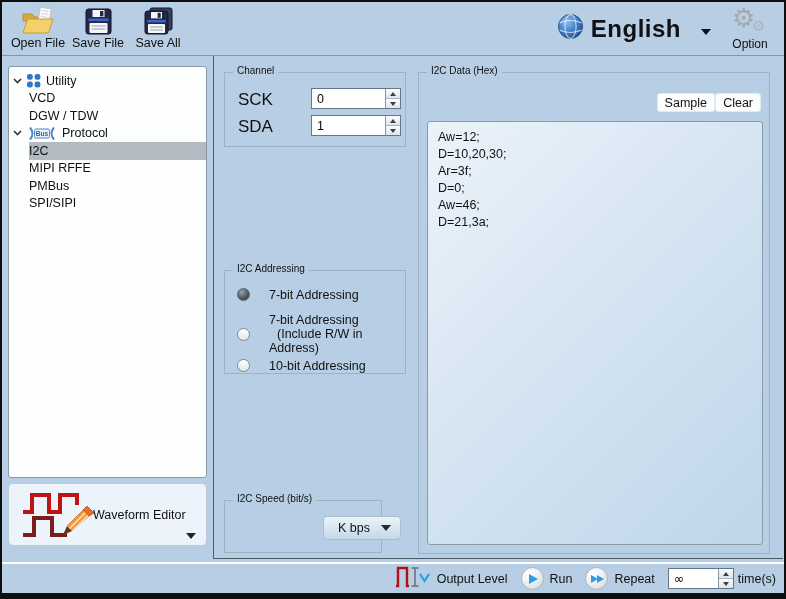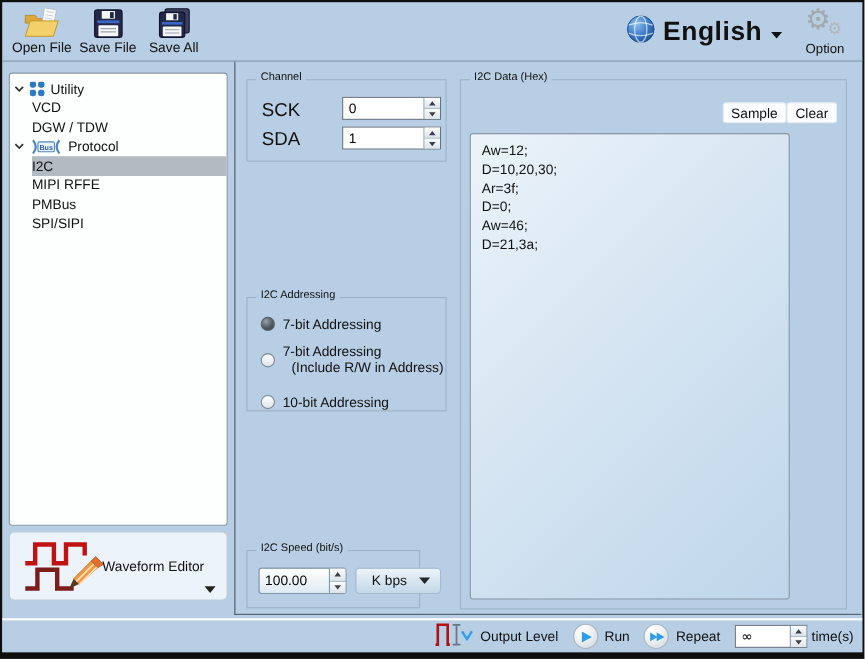--- a/index.html
+++ b/index.html
@@ -10,21 +10,21 @@
     background:#0e0e0e; padding:2px 2px 6px 2px;
   }
   .app { position:relative; width:782px; height:591px; background:#b7cee4; overflow:hidden; }
 
   
   .toolbar { position:absolute; left:0; top:0; right:0; height:54px; border-bottom:1px solid #8096a9; display:flex; align-items:flex-start; }
   .tb-btn { margin-top:3px; width:60px; display:flex; flex-direction:column; align-items:center; gap:1px; font-size:12.5px; cursor:default; }
   .tb-btn:first-child { margin-left:6px; }
   .tb-icon { height:30px; display:flex; align-items:flex-end; justify-content:center; }
   .tb-right { margin-left:auto; display:flex; align-items:center; padding-right:8px; gap:7px; height:100%; }
-  .lang-wrap { display:flex; align-items:center; gap:8px; }
+  .lang-wrap { display:flex; align-items:center; gap:20px; }
   .lang-label { font-size:24px; font-weight:bold; letter-spacing:0.5px; }
   .lang-caret { width:0; height:0; border-left:5px solid transparent; border-right:5px solid transparent; border-top:6px solid #111; align-self:flex-end; margin-bottom:8px; }
   .option-wrap { display:flex; flex-direction:column; align-items:center; width:52px; margin-left:6px; }
   .gears { position:relative; width:40px; height:32px; color:#a3a9af; font-family:"DejaVu Sans", sans-serif; }
   .gear-big { position:absolute; left:2px; top:-4px; font-size:26px; }
   .gear-small { position:absolute; left:22px; top:10px; font-size:15px; color:#b0b5ba; }
   .option-label { font-size:12px; margin-top:-2px; }
 
   
   .tree { position:absolute; left:6px; top:64px; width:199px; height:412px; background:#fdfefe; border:1px solid #8a9aa8; border-radius:3px; padding-top:5px; }
@@ -57,35 +57,35 @@
   .spin input { flex:1; min-width:0; border:none; outline:none; background:transparent; font:12.5px "Liberation Sans", sans-serif; padding-left:5px; }
   .spin-btns { width:15px; display:flex; flex-direction:column; border-left:1px solid #8497a6; }
   .spin-btns .sb { flex:1; display:flex; align-items:center; justify-content:center; background:linear-gradient(#fbfcfd,#dde5ec); cursor:default; }
   .spin-btns .sb + .sb { border-top:1px solid #aab8c4; }
   .arr-up   { width:0; height:0; border-left:3px solid transparent; border-right:3px solid transparent; border-bottom:4px solid #3a4045; }
   .arr-down { width:0; height:0; border-left:3px solid transparent; border-right:3px solid transparent; border-top:4px solid #3a4045; }
 
   .spin.rounded { border-radius:3px; background:linear-gradient(#ffffff,#dfeaf3); border-color:#8196a7; }
 
   
-  .opt { position:absolute; display:flex; align-items:flex-start; gap:7px; font-size:12.5px; }
+  .opt { position:absolute; display:flex; align-items:flex-start; gap:19px; font-size:12.5px; }
   .radio { width:13px; height:13px; border-radius:50%; border:1px solid #7d8a96; background:linear-gradient(#ffffff,#dee5ea); flex:0 0 auto; }
   .radio.on { background:radial-gradient(circle at 34% 28%, #99a2a9 0%, #515a62 55%, #363e45 100%); border-color:#59626a; }
 
   
   .dropdown { position:absolute; display:flex; align-items:center; border-radius:4px; background:linear-gradient(#ecf4fa,#c3d8e9); border:1px solid #a7bdcf; font-size:12.5px; cursor:default; }
   .dropdown .dd-label { flex:1; text-align:center; padding-left:3px; }
   .dd-caret { width:0; height:0; border-left:5px solid transparent; border-right:5px solid transparent; border-top:6px solid #23282d; margin-right:9px; }
 
   
   .mini-btn { position:absolute; top:20px; height:19px; padding:0 7px; display:flex; align-items:center; background:#fbfdfe; border:1px solid #e2ebf2; border-radius:3px; font-size:12.5px; cursor:default; }
   #btn-sample { right:54px; }
   #btn-clear  { right:8px; }
   .databox {
-    position:absolute; left:8px; top:48px; width:291px; height:424px;
+    position:absolute; left:8px; top:48px; width:336px; height:424px;
     border:1px solid #8a9aa8; border-radius:3px;
     background:linear-gradient(135deg, #ecf3fa 0%, #d6e5f2 45%, #bed6ea 100%);
     font-size:12.5px; line-height:17px; padding:7px 10px; white-space:pre-line;
   }
 
   
   .bbar { position:absolute; left:0; right:0; top:560px; height:31px; background:#b7cee4; border-top:2px solid #fcfdfe; display:flex; align-items:center; justify-content:flex-end; padding-right:8px; font-size:12.5px; }
   .bb-group { display:flex; align-items:center; gap:6px; margin-left:13px; }
   .circle-btn { width:23px; height:23px; border-radius:50%; border:1px solid #a9b5bf; background:radial-gradient(circle at 32% 26%, #ffffff 0%, #eef1f4 45%, #ccd4da 100%); display:flex; align-items:center; justify-content:center; cursor:default; }
   .play { width:0; height:0; border-top:5.5px solid transparent; border-bottom:5.5px solid transparent; border-left:9px solid #2f9ce8; margin-left:2px; }
@@ -295,31 +295,20 @@
       </span>
     </div>
     <div class="opt" style="left:12px; top:76px;margin-top:12px;">
       <span class="radio"></span>
       <span>10-bit Addressing</span>
     </div>
   </div>
 
   <div class="grp" id="grp-speed">
     <span class="grp-legend">I2C Speed (bit/s)</span>
-    <div class="spin rounded" style="left:10px; top:15px; width:80px; height:24px;">
-      <input value="100.00" style="">
-      <span class="spin-btns">
-        <span class="sb">
-              <i class="arr-up"></i>
-            </span>
-        <span class="sb">
-              <i class="arr-down"></i>
-            </span>
-      </span>
-    </div>
     <div class="dropdown" style="left:98px; top:15px; width:78px; height:24px;">
       <span class="dd-label">K bps</span>
       <span class="dd-caret"></span>
     </div>
   </div>
 
   <div class="grp" id="grp-data">
     <span class="grp-legend">I2C Data (Hex)</span>
     <span class="mini-btn" id="btn-sample">Sample</span>
     <span class="mini-btn" id="btn-clear">Clear</span>

